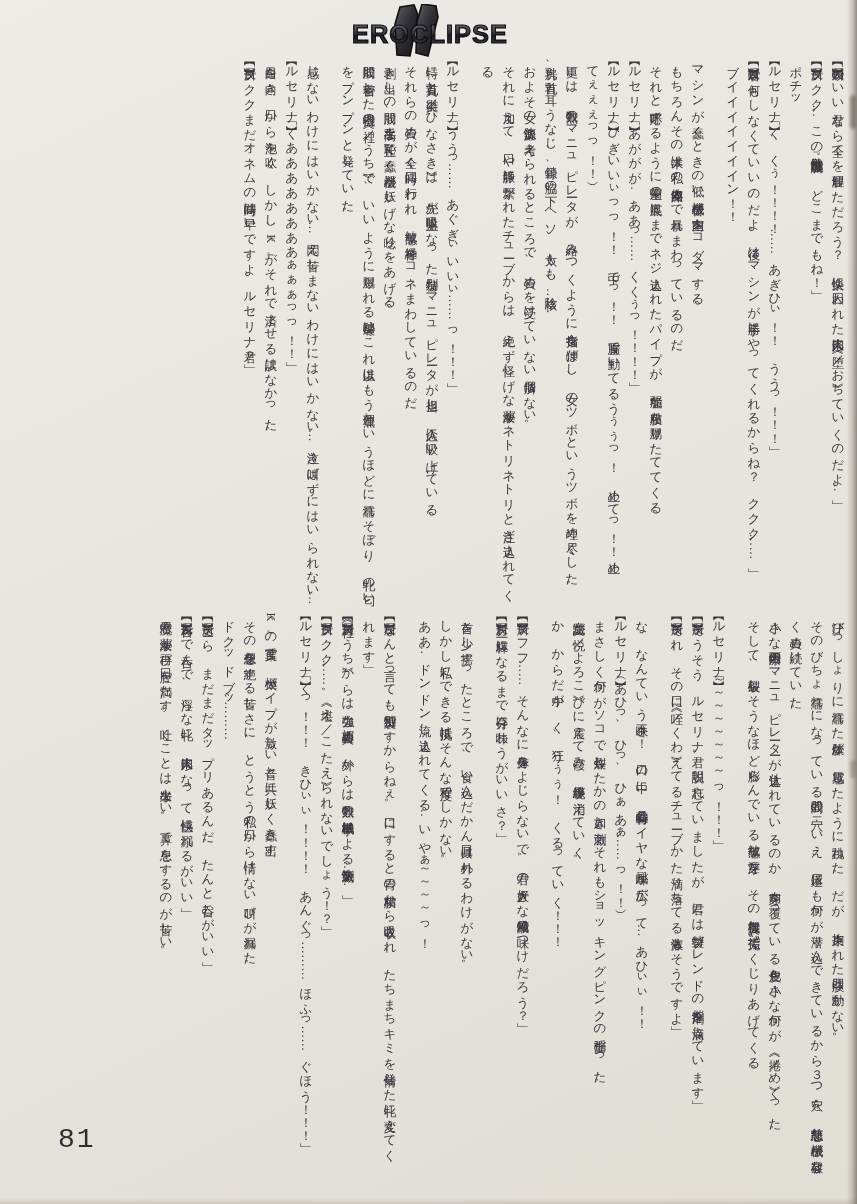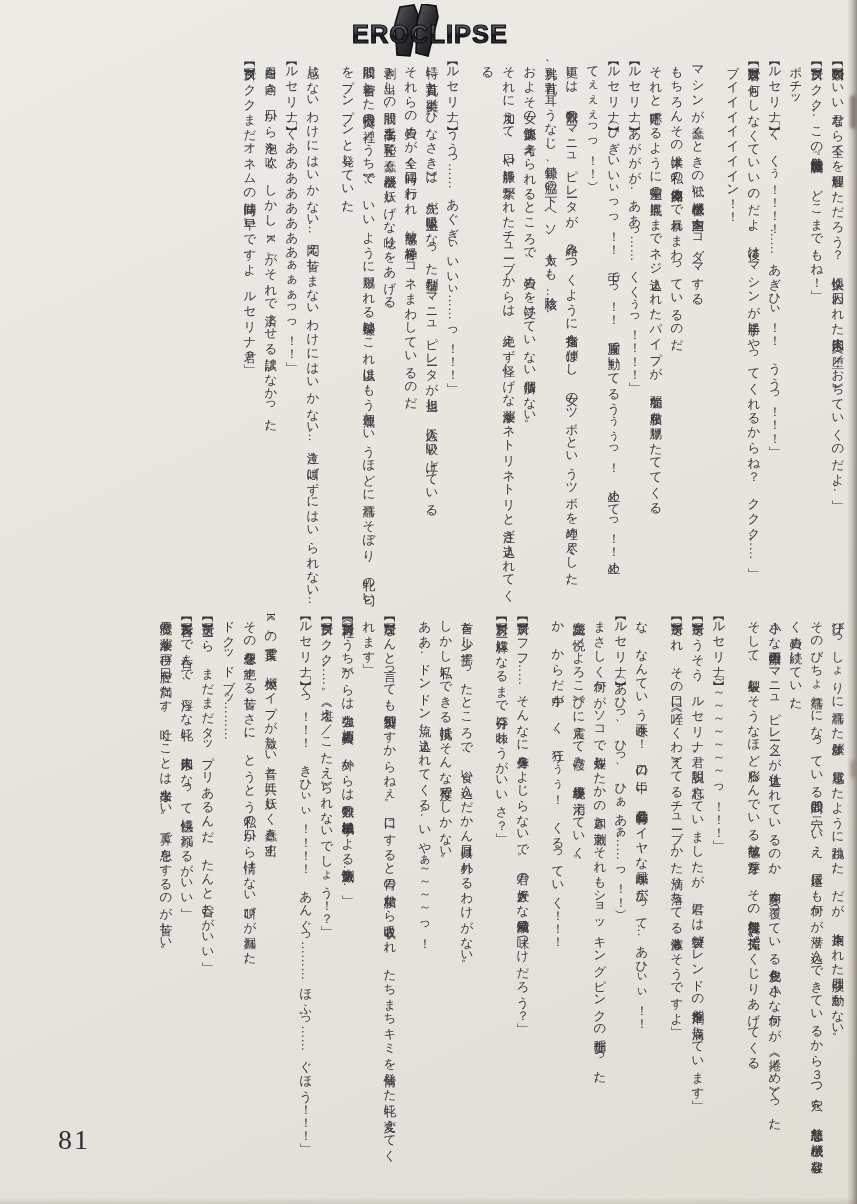--- a/index.html
+++ b/index.html
@@ -45,21 +45,21 @@
   .para{
     margin:0;
     font-size:12.5px;
     line-height:21px;
     letter-spacing:.6px;
     font-weight:400;
   }
   .page-number{
     position:absolute;left:58px;top:1124px;
     font-size:28px;letter-spacing:2px;color:#2e2d33;
-    font-family:Liberation Serif, serif;
+    font-family:Liberation Mono, monospace;
   }
 </style>
 </head>
 <body>
 
 <div class="page">
 
   <div class="logo">
     <svg width="164" height="53" viewBox="0 0 164 53">
       <defs>

